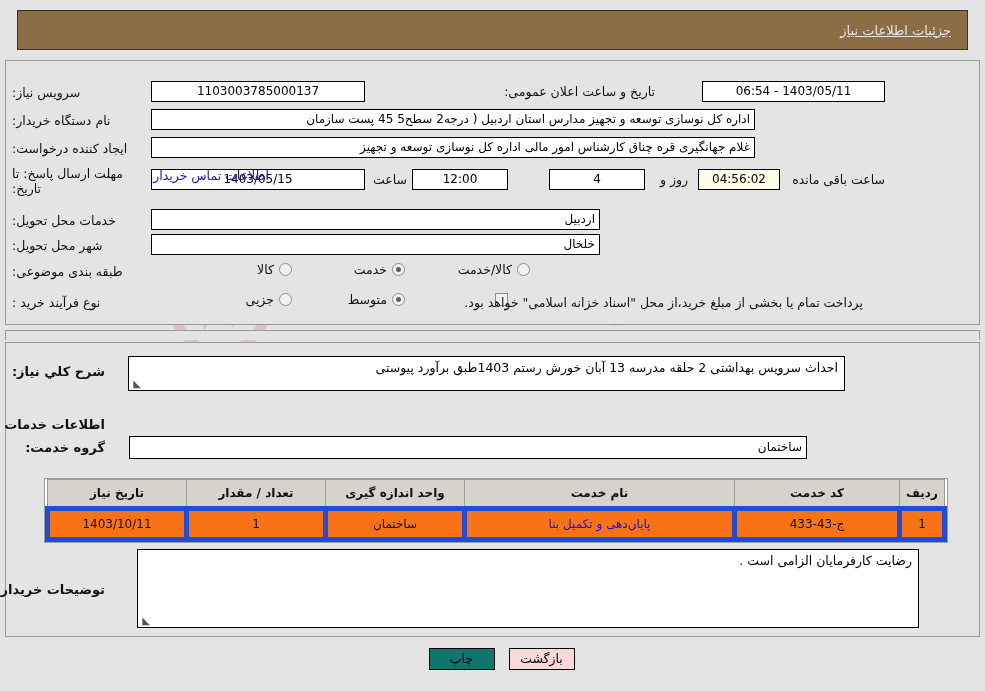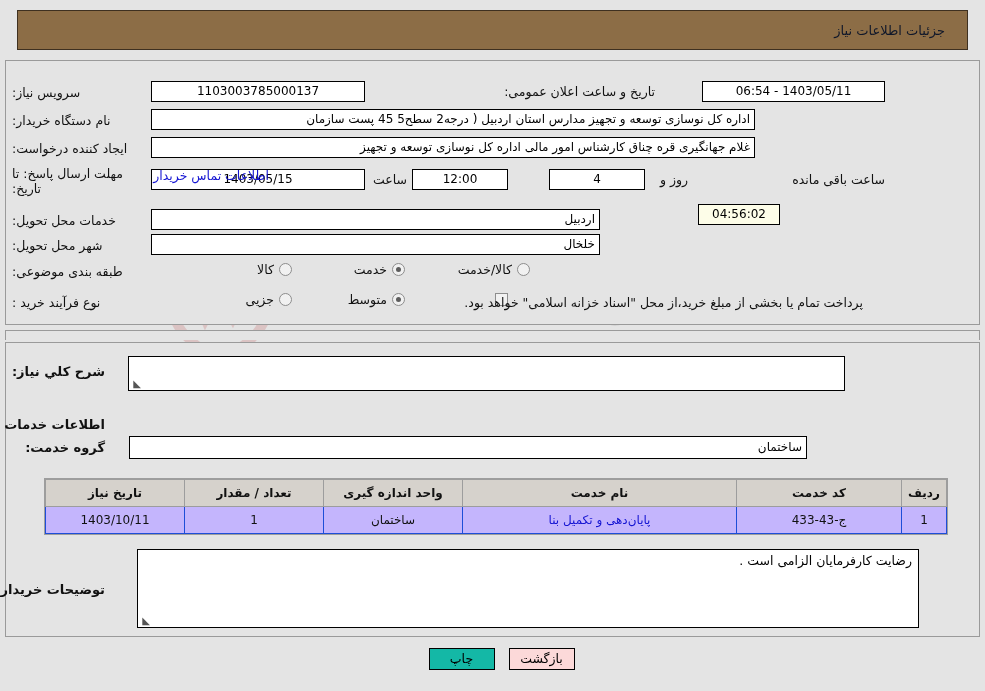--- a/index.html
+++ b/index.html
@@ -62,23 +62,24 @@
     height: 40px;
     background: #8c6d46;
     border: 1px solid #3e3020;
     box-sizing: border-box;
     display: flex;
     align-items: center;
     justify-content: flex-start;
     z-index: 10;
   }
   #titlebar .ttl {
-    color: #0f172a;
+    color: #e5e5e5;
     font-size: 13px;
-    margin-right: 22px;
+    margin-right: 16px;
+    text-decoration: underline;
   }
 
   
   .panel {
     position: absolute;
     background: #e4e4e4;
     border: 1px solid #9a9a9a;
     box-sizing: border-box;
     z-index: 8;
   }
@@ -228,22 +229,22 @@
     background: #d6d2cc;
     border: 1px solid #9d9d9d;
     font-weight: bold;
     color: #111;
     height: 26px;
     padding: 0 6px;
     font-size: 12px;
     white-space: nowrap;
   }
   table.grid td {
-    background: #c4b5fd;
-    border: 1px solid #1d4ed8;
+    background: #f97316;
+    border: 5px solid #1d4ed8;
     height: 26px;
     padding: 0 6px;
     text-align: center;
     color: #111;
     font-size: 12px;
     white-space: nowrap;
   }
   table.grid td.svc { color: #1414d2; }
 
   
@@ -264,21 +265,21 @@
     font-size: 12.5px;
     color: #000;
     cursor: pointer;
     padding: 0 10px;
     box-sizing: border-box;
     line-height: 20px;
     text-align: center;
     font-family: inherit;
   }
   .btn-back  { background: #fcd9d9; }
-  .btn-print { background: #14b8a6; margin-left: 18px; }
+  .btn-print { background: #0f766e; margin-left: 18px; }
 </style>
 </head>
 <body>
 
 <div id="watermark">
   <div class="wm-inner">
     <svg class="wm-shield" viewBox="0 0 100 116">
       <path d="M50 2 L96 18 L96 58 C96 86 74 104 50 114 C26 104 4 86 4 58 L4 18 Z" fill="none" stroke="rgba(200,120,120,0.30)" stroke-width="9"></path>
       <path d="M34 34 L50 34 L62 60 L74 34 L88 34 L62 86 Z" fill="rgba(200,120,120,0.30)"></path>
       <path d="M16 40 L30 40 L44 72 L36 88 Z" fill="rgba(200,120,120,0.30)"></path>
@@ -307,21 +308,21 @@
 <div class="lbl-col" style="top:141px;">ایجاد کننده درخواست:</div>
 <div class="fld rtl-start" style="right:230px; top:137px; width:604px;">غلام جهانگیری قره چناق کارشناس امور مالی اداره کل نوسازی   توسعه و تجهیز</div>
 <a class="link" style="right:716px; top:140px;margin-top:28px;" href="#">اطلاعات تماس خریدار</a>
 
 <div class="lbl-col" style="top:166px; line-height:15px;">مهلت ارسال پاسخ: تا تاریخ:</div>
 <div class="fld" style="right:620px; top:169px; width:214px;">1403/05/15</div>
 <div class="inline-txt" style="right:578px; top:172px;">ساعت</div>
 <div class="fld" style="right:477px; top:169px; width:96px;">12:00</div>
 <div class="fld" style="right:340px; top:169px; width:96px;">4</div>
 <div class="inline-txt" style="right:297px; top:172px;">روز و</div>
-<div class="fld cream" style="right:205px; top:169px; width:82px;margin-top:35px;">04:56:02</div>
+<div class="fld cream" style="right:205px; top:169px; width:82px;">04:56:02</div>
 <div class="inline-txt" style="right:100px; top:172px;">ساعت باقی مانده</div>
 
 <div class="lbl-col" style="top:213px;">خدمات محل تحویل:</div>
 <div class="fld rtl-start" style="right:385px; top:209px; width:449px;">اردبیل</div>
 
 <div class="lbl-col" style="top:238px;">شهر محل تحویل:</div>
 <div class="fld rtl-start" style="right:385px; top:234px; width:449px;">خلخال</div>
 
 <div class="lbl-col" style="top:264px;">طبقه بندی موضوعی:</div>
 <div class="radio-item" style="right:693px; top:262px;">
@@ -344,20 +345,21 @@
 </div>
 <div class="radio-item" style="right:580px; top:292px;align-items:center;">
   <span class="radio on"></span>
   <span class="rl">متوسط</span>
 </div>
 <span class="checkbox" style="right:477px; top:293px;"></span>
 <div class="inline-txt" style="right:122px; top:295px;">پرداخت تمام یا بخشی از مبلغ خرید،از محل "اسناد خزانه اسلامی" خواهد بود.</div>
 
 <div class="sec-head" style="right:880px; top:364px;">شرح کلي نیاز:</div>
 <div class="ta" style="right:140px; top:356px; width:717px; height:35px;">
+  <span>احداث سرویس بهداشتی 2 حلقه مدرسه 13 آبان خورش رستم 1403طبق برآورد پیوستی</span>
   <span class="grip">◣</span>
 </div>
 
 <div class="sec-head" style="right:880px; top:417px;">اطلاعات خدمات مورد نیاز</div>
 
 <div class="sec-head" style="right:880px; top:440px;">گروه خدمت:</div>
 <div class="fld rtl-start" style="right:178px; top:436px; width:678px; height:23px; line-height:21px;">ساختمان</div>
 
 <div id="tbl-wrap">
   <table class="grid">

